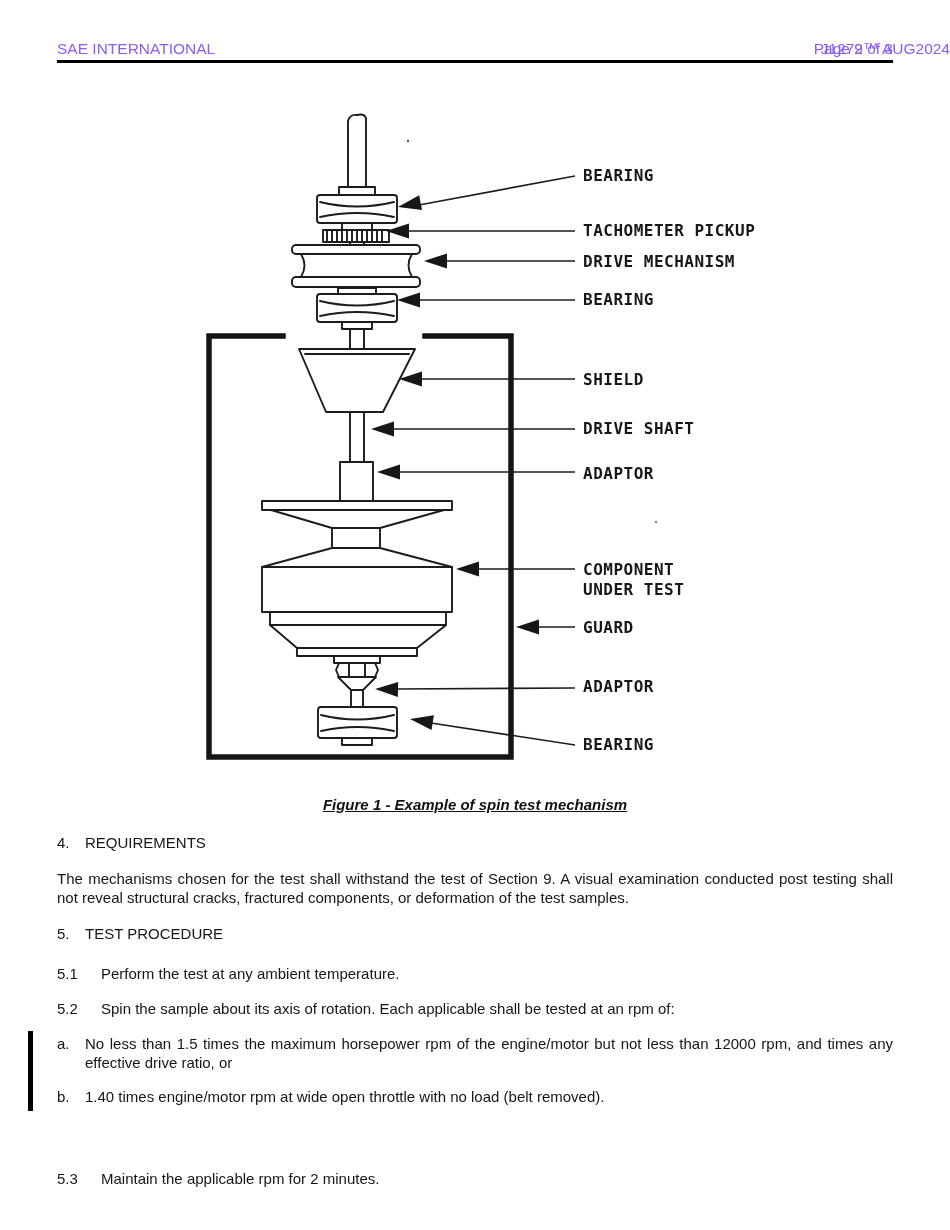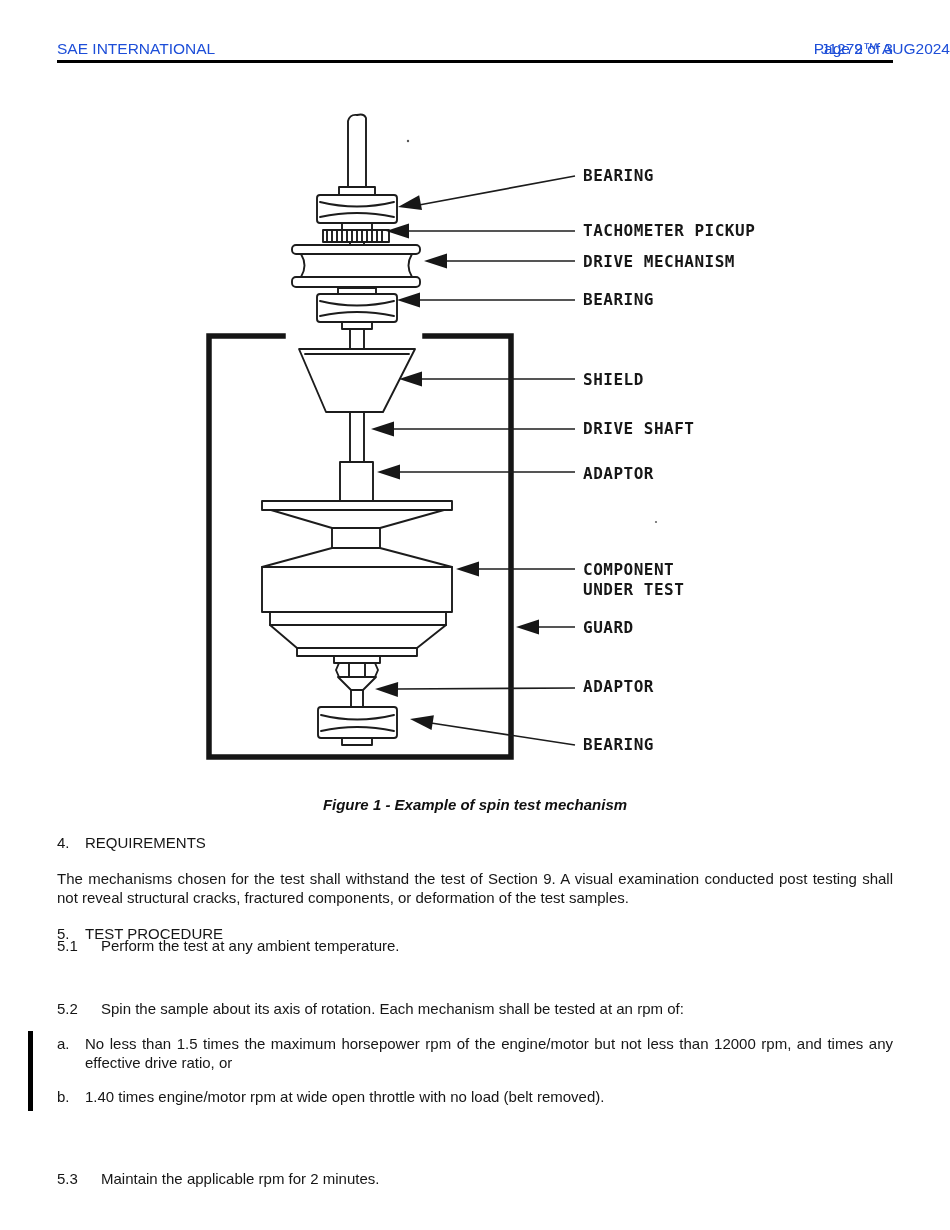--- a/index.html
+++ b/index.html
@@ -1,31 +1,31 @@
 <!DOCTYPE html>
 <html><head>
 <meta charset="utf-8">
 <style>
   html,body{margin:0;padding:0;background:#fff;}
   .page{
     position:relative;width:950px;height:1230px;background:#ffffff;
     font-family:"Liberation Sans",sans-serif;color:#1a1a1a;overflow:hidden;
   }
   
-  .hdr{position:absolute;top:40px;font-size:15.5px;color:#1d4ed8;}
+  .hdr{position:absolute;top:40px;font-size:15.5px;color:#8b5cf6;}
   .hdr-left{left:57px;}
   .hdr-center{left:0;right:0;text-align:right;}
   .hdr-right{right:57px;text-align:center;}
   .hdr-rule{position:absolute;left:57px;top:60px;width:836px;height:2.5px;background:#000;}
   
   .fig-svg{position:absolute;left:0;top:100px;width:950px;height:672px;}
   .fig-label{font:bold 16px "DejaVu Sans Mono",monospace;fill:#171717;letter-spacing:0.5px;}
   .fig-caption{
     position:absolute;left:0;right:0;top:796px;text-align:center;
-    font-size:15px;font-weight:bold;font-style:italic;color:#111;
+    font-size:15px;font-weight:bold;font-style:italic;color:#111;text-decoration:underline;
   }
   
   .heading,.para,.item{position:absolute;left:57px;width:836px;font-size:15px;line-height:19px;color:#161616;}
   .heading{display:flex;}
   .heading .num{flex:0 0 28px;}
   .para{text-align:justify;}
   .item{display:flex;}
   .item .num-wide{flex:0 0 44px;}
   .item .num-narrow{flex:0 0 28px;}
   .item .txt{flex:1;}
@@ -151,28 +151,28 @@
     <span class="num">4.</span>
     <span>REQUIREMENTS</span>
   </div>
   <div class="para" style="top:869px;">The mechanisms chosen for the test shall withstand the test of Section 9. A visual examination conducted post testing shall not reveal structural cracks, fractured components, or deformation of the test samples.</div>
 
   <div class="heading" style="top:924px;">
     <span class="num">5.</span>
     <span>TEST PROCEDURE</span>
   </div>
 
-  <div class="item" style="top:936px;">
+  <div class="item" style="top:964px;">
     <span class="num-wide">5.1</span>
     <span class="txt">Perform the test at any ambient temperature.</span>
   </div>
 
   <div class="item" style="top:999px;justify-content:center;">
     <span class="num-wide">5.2</span>
-    <span class="txt">Spin the sample about its axis of rotation. Each mechanism shall be tested at an rpm of:</span>
+    <span class="txt">Spin the sample about its axis of rotation. Each applicable shall be tested at an rpm of:</span>
   </div>
 
   <div class="change-bar"></div>
 
   <div class="item" style="top:1034px;">
     <span class="num-narrow">a.</span>
     <span class="txt just">No less than 1.5 times the maximum horsepower rpm of the engine/motor but not less than 12000 rpm, and times any effective drive ratio, or</span>
   </div>
 
   <div class="item" style="top:1087px;">

